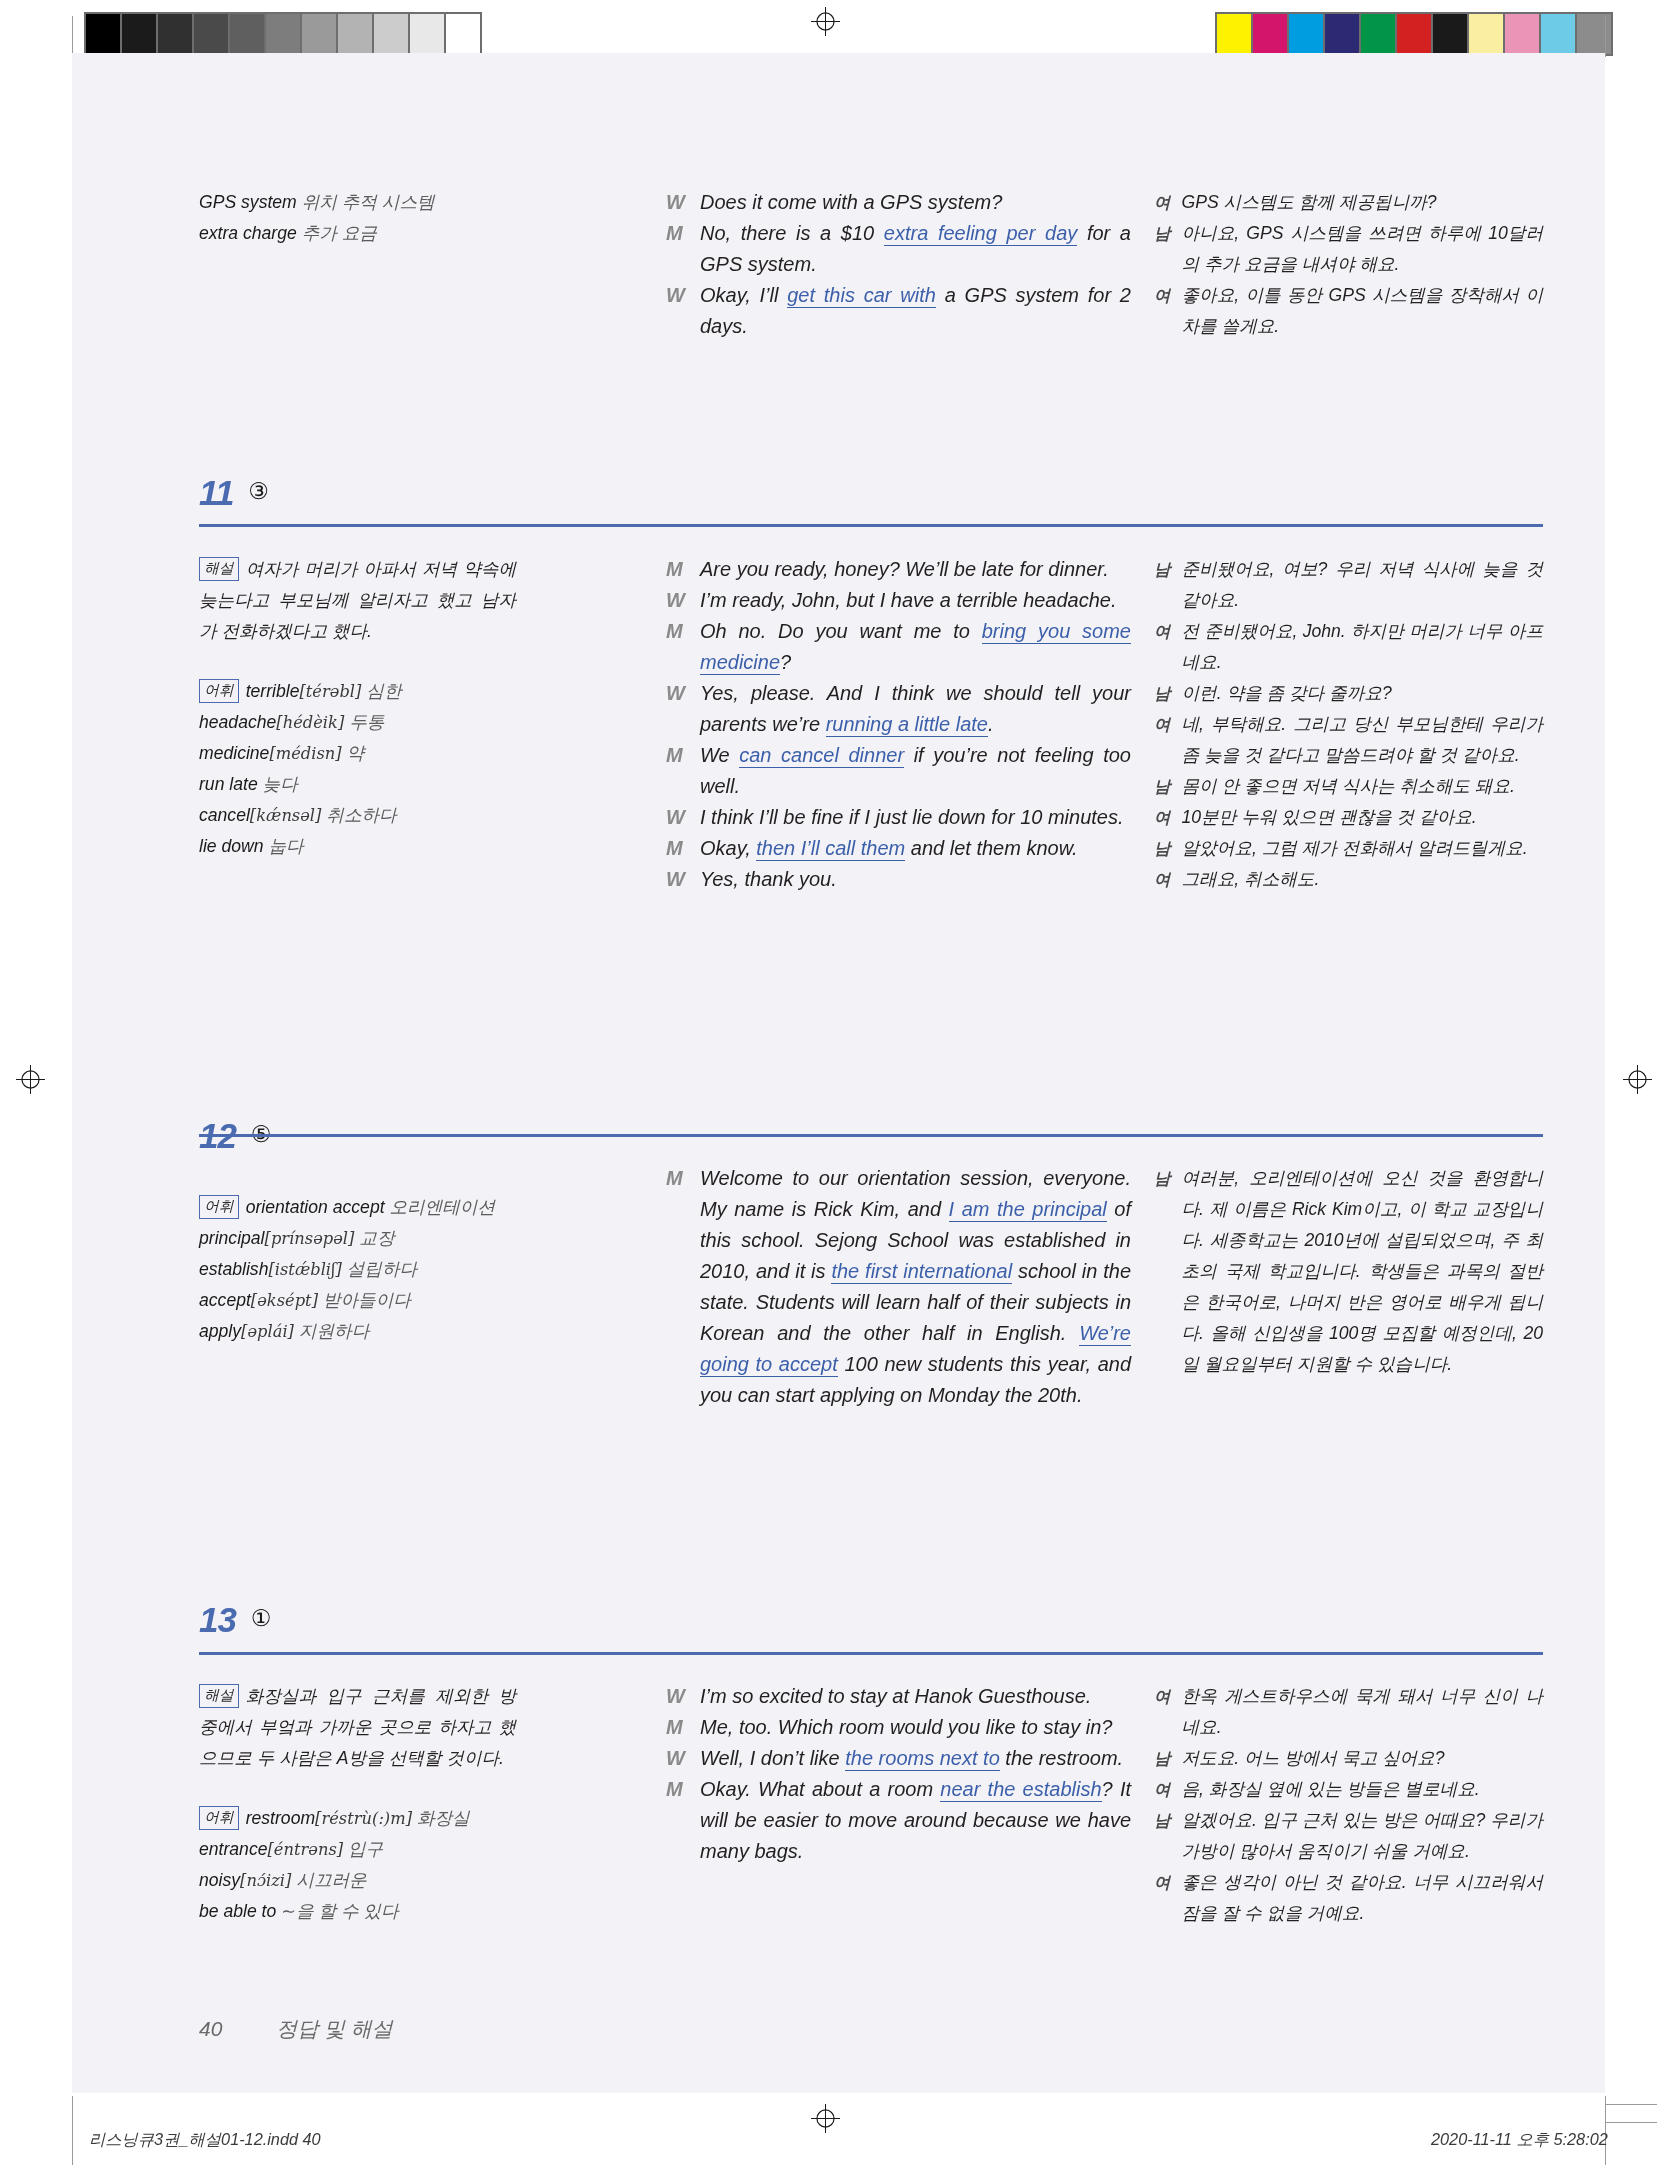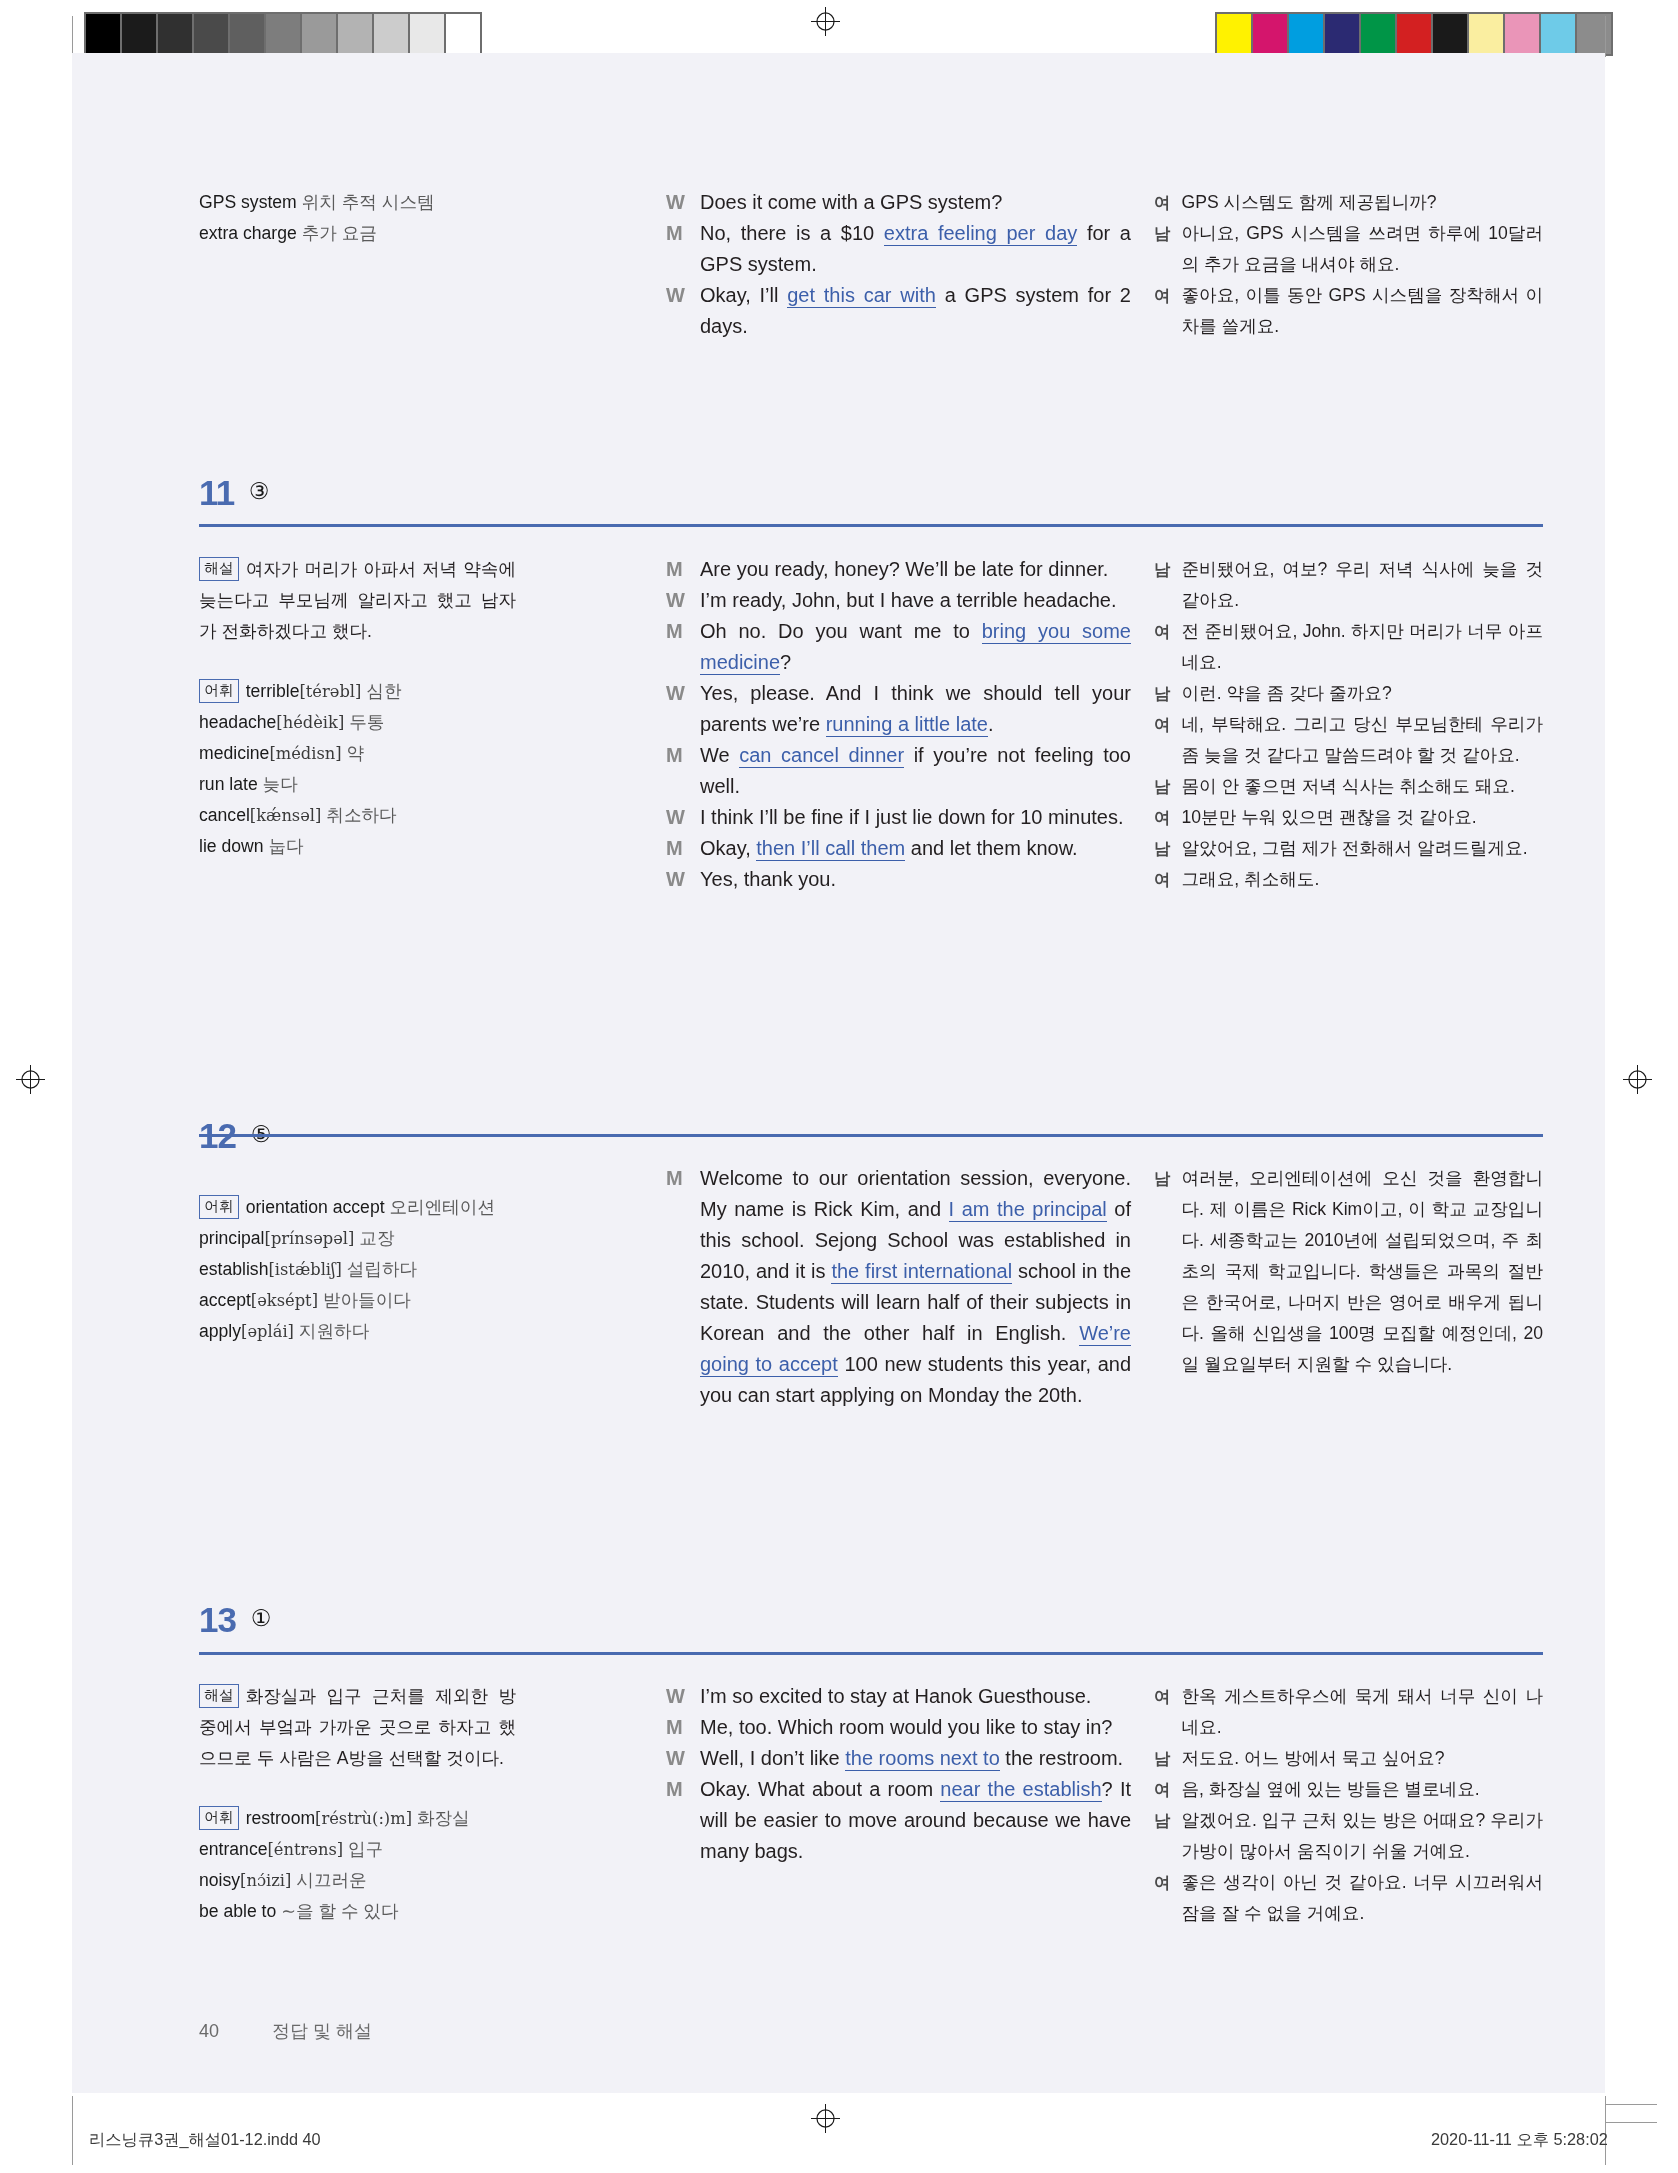--- a/index.html
+++ b/index.html
@@ -10,20 +10,21 @@
   body {
     font-family: "Liberation Sans", "DejaVu Sans", sans-serif;
     color: #000;
   }
   #page {
     position: relative;
     width: 1679px;
     height: 2173px;
     background: #ffffff;
     overflow: hidden;
+    font-style: italic;
   }
 
   
   .calib {
     position: absolute;
     top: 12px;
     display: flex;
     border: 2.6px solid #6e6e6e;
     box-sizing: border-box;
   }
@@ -171,21 +172,21 @@
     text-decoration: none;
     border-bottom: 1.4px solid #3c5faa;
     padding-bottom: 0.9px;
   }
 
   
   #pagefoot {
     position: absolute;
     left: 127px;
     bottom: 50px;
-    font-size: 18px;
+    font-size: 21px;
     color: #6a6a6a;
   }
   #pagefoot .pnum { margin-right: 48px; }
 
   
   #slug-left {
     position: absolute;
     left: 89px; top: 2129px;
     font-size: 16.3px; color: #3a3a3a;
     white-space: nowrap;

